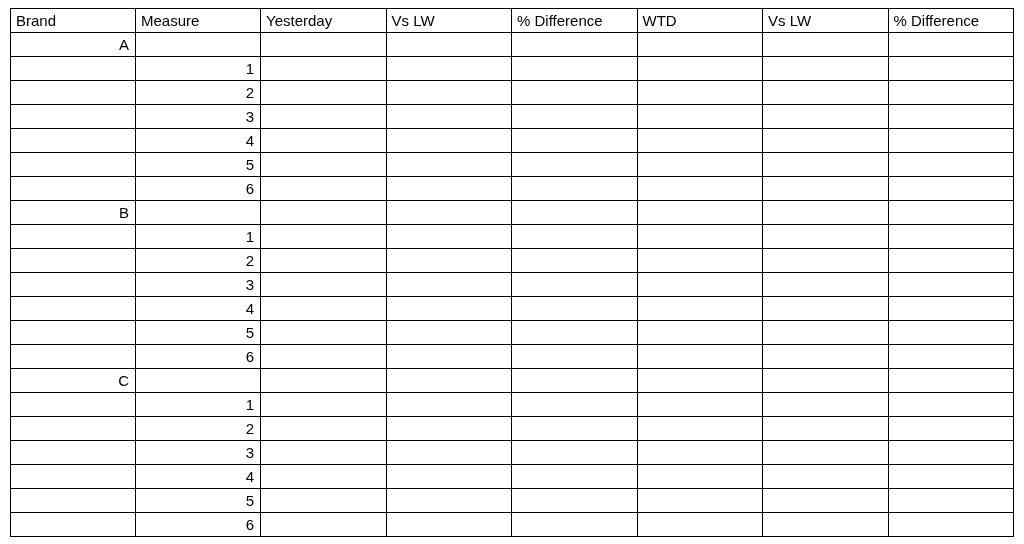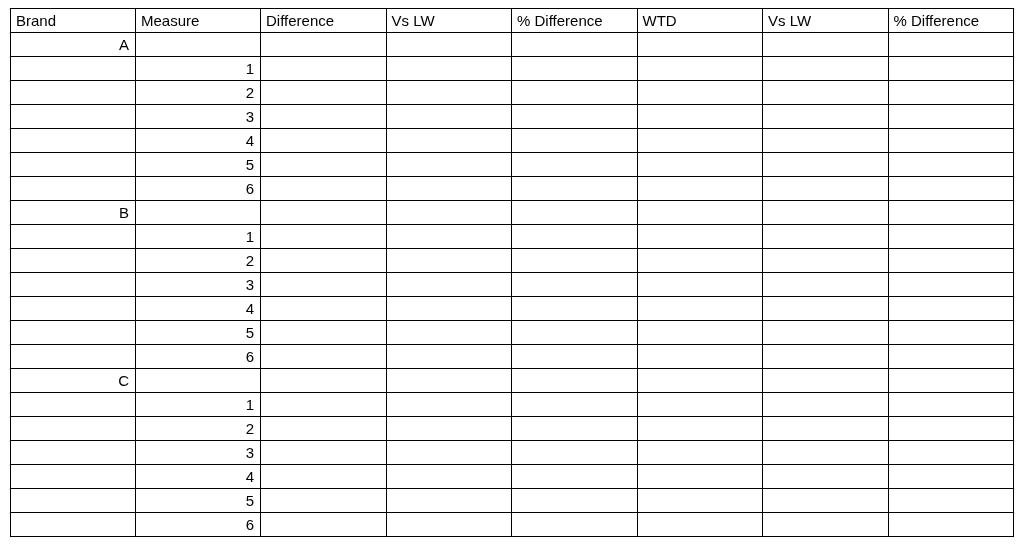--- a/index.html
+++ b/index.html
@@ -45,21 +45,21 @@
     <col class="col-std">
     <col class="col-std">
     <col class="col-std">
     <col class="col-std">
     <col class="col-std">
   </colgroup>
   <thead>
     <tr>
       <th>Brand</th>
       <th>Measure</th>
-      <th>Difference</th>
+      <th>Yesterday</th>
       <th>Vs LW</th>
       <th>% Difference</th>
       <th>WTD</th>
       <th>Vs LW</th>
       <th>% Difference</th>
     </tr>
   </thead>
   <tbody>
 
     <tr>

